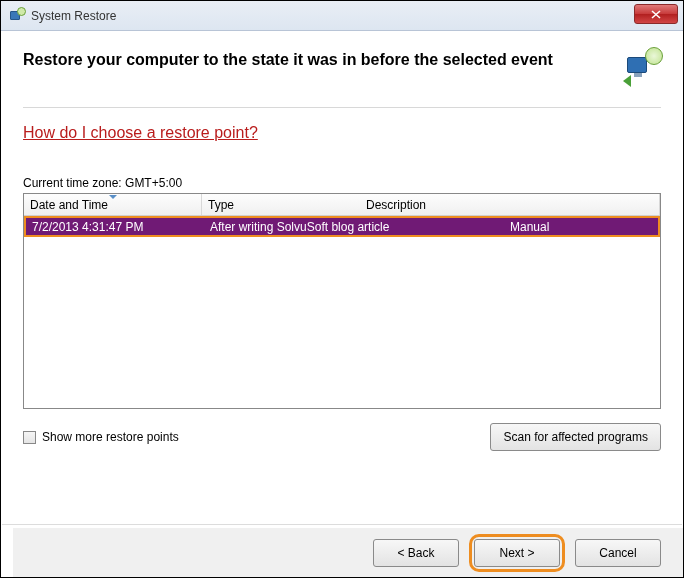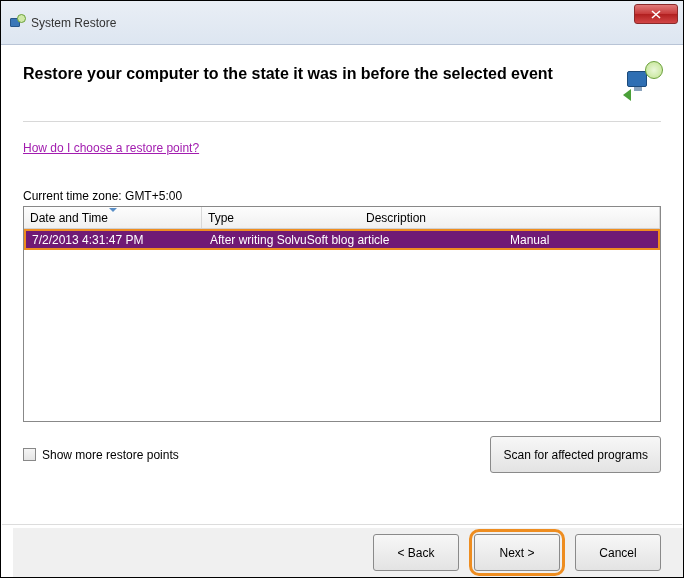--- a/index.html
+++ b/index.html
@@ -1,43 +1,43 @@
 <!DOCTYPE html>
 <html><head>
 <meta charset="utf-8">
 <style>
 * { box-sizing: border-box; margin: 0; padding: 0; font-family: "Segoe UI", Tahoma, sans-serif; }
 body { background: #fff; width: 684px; height: 578px; overflow: hidden; }
 .window { width: 684px; height: 578px; border: 1px solid #000; position: relative; background: #fff; }
-.titlebar { height: 44px; background: linear-gradient(#e9eef5, #dde6f1); display: flex; align-items: center; border-bottom: 1px solid #b8c4d6; position: relative; }
+.titlebar { height: 30px; background: linear-gradient(#e9eef5, #dde6f1); display: flex; align-items: center; border-bottom: 1px solid #b8c4d6; position: relative; }
 .title-icon { width: 16px; height: 16px; margin: 0 6px 0 8px; position: relative; }
 .title-text { font-size: 12px; color: #333; }
 .close-btn { position: absolute; right: 5px; top: 3px; width: 44px; height: 20px; background: linear-gradient(#e07a7a, #c83c3c 48%, #b22020 52%, #d24646); border: 1px solid #8a2a2a; border-radius: 3px; display: flex; align-items: center; justify-content: center; color: #fff; font-size: 11px; font-weight: bold; text-shadow: 0 -1px 0 rgba(0,0,0,.3); cursor: pointer; }
 .content { padding: 18px 22px 14px 22px; }
 .heading-row { display: flex; align-items: flex-start; justify-content: space-between; margin-bottom: 22px; }
 .heading { font-size: 16px; font-weight: bold; color: #000; padding-top: 2px; }
 .page-icon { width: 36px; height: 36px; position: relative; }
 .divider { height: 1px; background: #d8d8d8; margin: 0 0 16px 0; }
-.help-link { color: #a21caf; font-size: 12px; text-decoration: underline; cursor: pointer; display: inline-block; margin-bottom: 34px; }
+.help-link { color: #b91c1c; font-size: 16px; text-decoration: underline; cursor: pointer; display: inline-block; margin-bottom: 34px; }
 .tz-label { font-size: 12px; color: #000; margin-bottom: 3px; }
 .table-wrap { border: 1px solid #888; height: 216px; background: #fff; }
 .table-header { display: flex; height: 22px; background: linear-gradient(#fdfdfd, #f0f0f0); border-bottom: 1px solid #d0d0d0; font-size: 12px; }
 .th { display: flex; align-items: center; padding: 0 6px; border-right: 1px solid #d8d8d8; position: relative; }
 .th.sorted::after { content: ""; position: absolute; left: 50%; top: 1px; transform: translateX(-50%); width: 0; height: 0; border-left: 4px solid transparent; border-right: 4px solid transparent; border-top: 4px solid #5a8fc7; }
 .col-date { width: 178px; }
 .col-desc { width: 300px; }
 .col-type { flex: 1; border-right: none; }
 .table-body { height: 193px; }
 .row-highlight { border: 2px solid #ee8d20; }
 .table-row { display: flex; height: 17px; background: #701a75; color: #fff; font-size: 12px; align-items: center; }
 .td { padding: 0 6px; overflow: hidden; white-space: nowrap; }
 .bottom-row { display: flex; align-items: center; justify-content: space-between; margin-top: 14px; }
 .checkbox-wrap { display: flex; align-items: center; gap: 6px; font-size: 12px; cursor: pointer; }
 .checkbox { width: 13px; height: 13px; border: 1px solid #888; background: linear-gradient(#f5f5f5,#e5e5e5); }
-.btn { height: 37px; padding: 12px 12px; background: linear-gradient(#f7f7f7,#e3e3e3); border: 1px solid #8a8a8a; border-radius: 3px; font-size: 12px; color: #000; cursor: pointer; display: inline-flex; align-items: center; justify-content: center; }
+.btn { height: 28px; padding: 12px 12px; background: linear-gradient(#f7f7f7,#e3e3e3); border: 1px solid #8a8a8a; border-radius: 3px; font-size: 12px; color: #000; cursor: pointer; display: inline-flex; align-items: center; justify-content: center; }
 .footer-sep { position: absolute; left: 1px; right: 1px; bottom: 52px; height: 1px; background: #dcdcdc; }
 .footer { position: absolute; left: 12px; right: 0; bottom: 0; height: 50px; display: flex; align-items: center; justify-content: flex-end; gap: 10px; padding-right: 22px; background: #f0f0f0; border-top: 1px solid #fff; }
 .footer .btn { min-width: 86px; }
 .next-hl { border: 3px solid #ee8d20; padding: 2px; border-radius: 10px; }
 .btn-scan { min-width: 170px; }
 
 .mon { position:absolute; left:2px; top:8px; width:20px; height:16px; background:#2f6fb3; border:1px solid #1c4a7a; border-radius:2px; }
 .mon::after { content:""; position:absolute; left:6px; bottom:-5px; width:8px; height:4px; background:#8aa3bd; }
 .clock { position:absolute; right:-2px; top:-2px; width:18px; height:18px; border-radius:50%; background:radial-gradient(#eaf7d9,#bfe28d); border:1px solid #6aa03a; }
 .arrow { position:absolute; left:-2px; bottom:-2px; width:0; height:0; border-top:6px solid transparent; border-bottom:6px solid transparent; border-right:8px solid #4aa038; }

